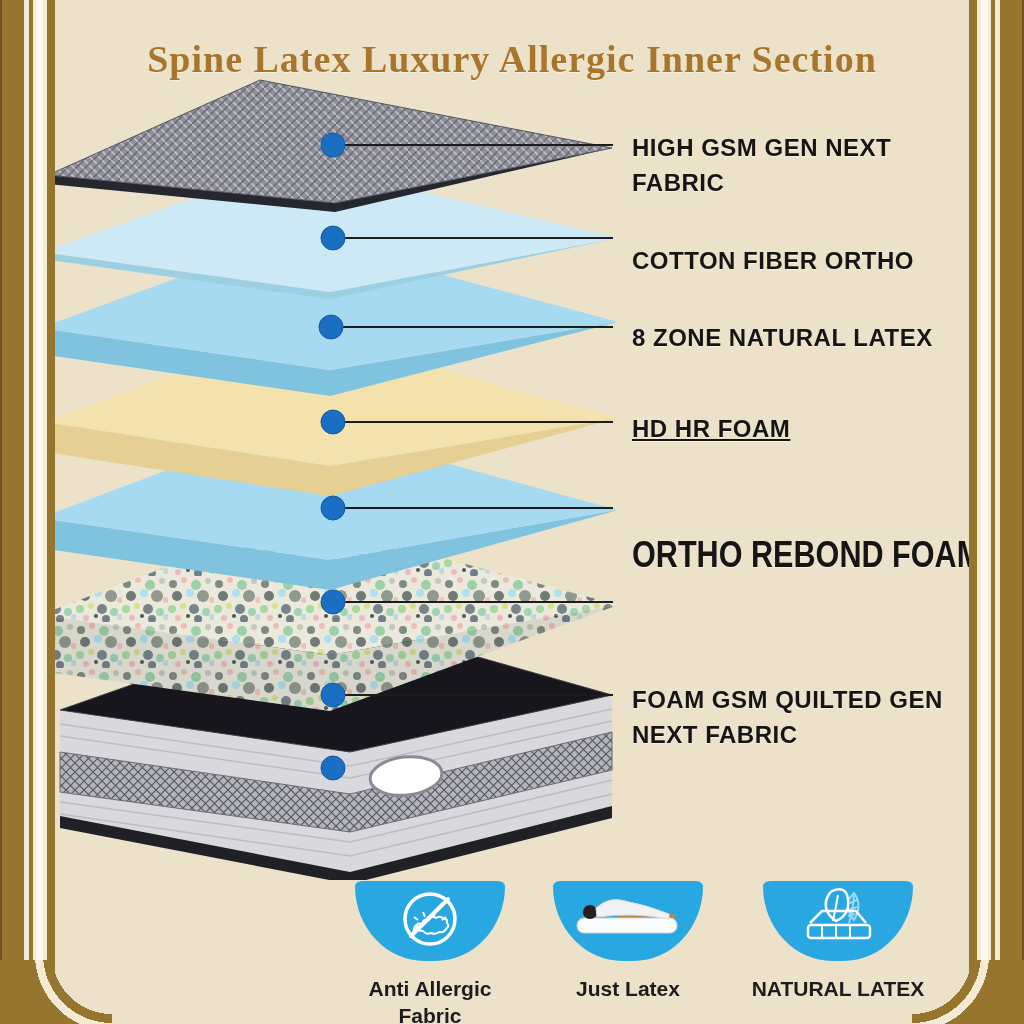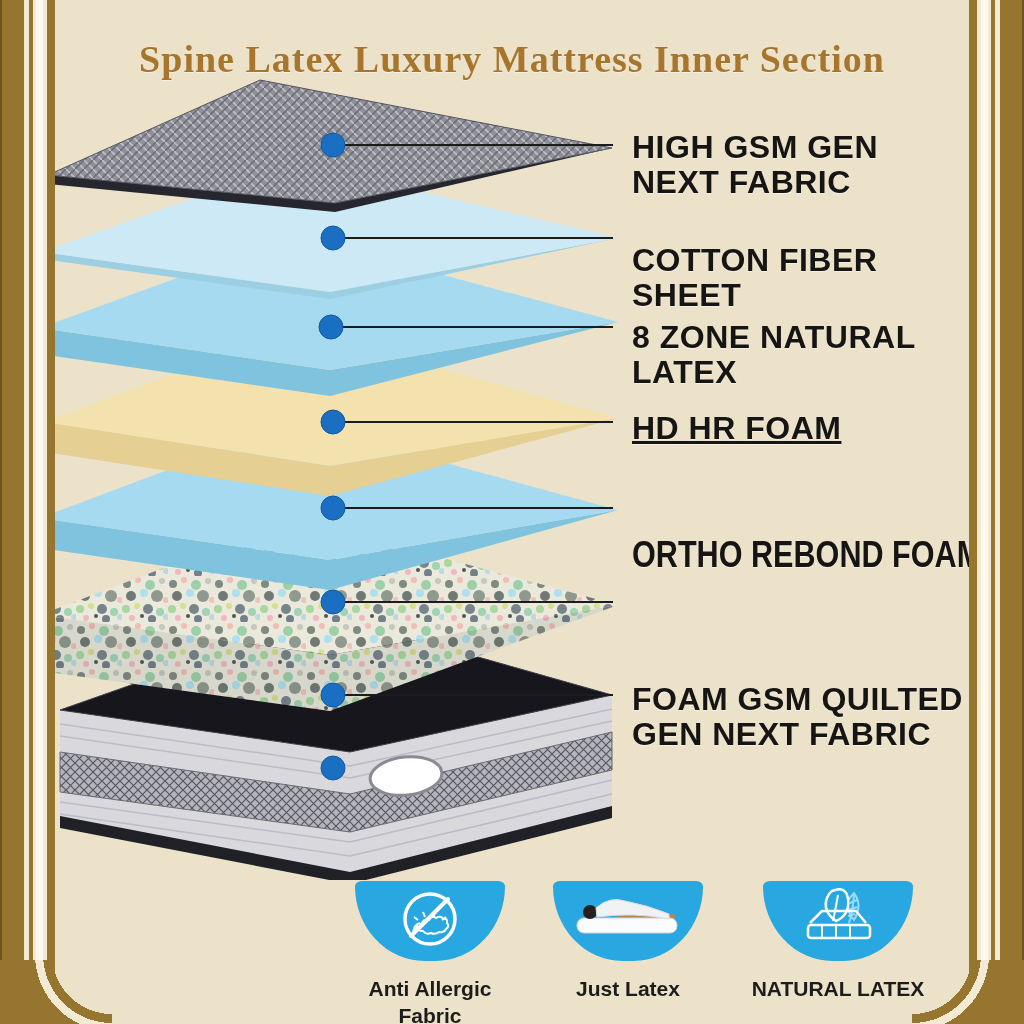--- a/index.html
+++ b/index.html
@@ -27,21 +27,21 @@
   .title{position:absolute;top:12px;left:58px;right:58px;z-index:3;
       text-align:center;font-family:"Liberation Serif",serif;font-weight:700;
       font-size:38px;letter-spacing:1px;color:#a8752c;
       text-shadow:0 1px 0 rgba(255,255,255,0.5);}
 
   
   .stack-svg{position:absolute;left:30px;top:70px;z-index:1;}
 
   
   .co-label{position:absolute;z-index:2;color:#171513;font-weight:700;
-      font-size:32px;line-height:35px;letter-spacing:0.5px;
+      font-size:24px;line-height:35px;letter-spacing:0.5px;
       text-shadow:0 1px 1px rgba(255,255,255,0.55);}
   .co-1{left:632px;top:130px;width:320px;}
   .co-2{left:632px;top:243px;width:340px;}
   .co-3{left:632px;top:320px;width:360px;}
   .co-4{left:632px;top:411px;width:360px;text-decoration:underline;}
   .co-5{left:632px;top:536px;width:420px;font-size:36px;line-height:38px;
         letter-spacing:0;transform:scaleX(0.85);transform-origin:left center;
         white-space:nowrap;font-weight:800;}
   .co-6{left:632px;top:682px;width:380px;}
 
@@ -58,21 +58,21 @@
 </head>
 <body>
 
 <div class="page">
 
   <div class="border-v border-left"></div>
   <div class="border-v border-right"></div>
   <div class="corner corner-bl"></div>
   <div class="corner corner-br"></div>
 
-  <h1 class="title">Spine Latex Luxury Mattress Inner Section</h1>
+  <h1 class="title">Spine Latex Luxury Allergic Inner Section</h1>
 
   <svg class="stack-svg" width="590" height="810" viewBox="0 0 590 810">
     <defs>
       <pattern id="weave" width="9" height="9" patternUnits="userSpaceOnUse">
         <rect width="9" height="9" fill="#90909a"></rect>
         <path d="M0,0 L9,9" stroke="#bfbfc7" stroke-width="1.6"></path>
         <path d="M9,0 L0,9" stroke="#6e6e78" stroke-width="1.6"></path>
       </pattern>
       <pattern id="mesh" width="9" height="9" patternUnits="userSpaceOnUse">
         <rect width="9" height="9" fill="#b4b4bc"></rect>
@@ -157,21 +157,21 @@
       <circle cx="301" cy="257" r="12"></circle>
       <circle cx="303" cy="352" r="12"></circle>
       <circle cx="303" cy="438" r="12"></circle>
       <circle cx="303" cy="532" r="12"></circle>
       <circle cx="303" cy="625" r="12"></circle>
       <circle cx="303" cy="698" r="12"></circle>
     </g>
   </svg>
 
   <div class="co-label co-1">HIGH GSM GEN NEXT FABRIC</div>
-  <div class="co-label co-2">COTTON FIBER SHEET</div>
+  <div class="co-label co-2">COTTON FIBER ORTHO</div>
   <div class="co-label co-3">8 ZONE NATURAL LATEX</div>
   <div class="co-label co-4">HD HR FOAM</div>
   <div class="co-label co-5">ORTHO REBOND FOAM</div>
   <div class="co-label co-6">FOAM GSM QUILTED GEN NEXT FABRIC</div>
 
   <div class="features">
 
     <div class="feature f-1">
       <div class="badge">
         <svg width="64" height="64" viewBox="0 0 64 64" style="top:6px;">

